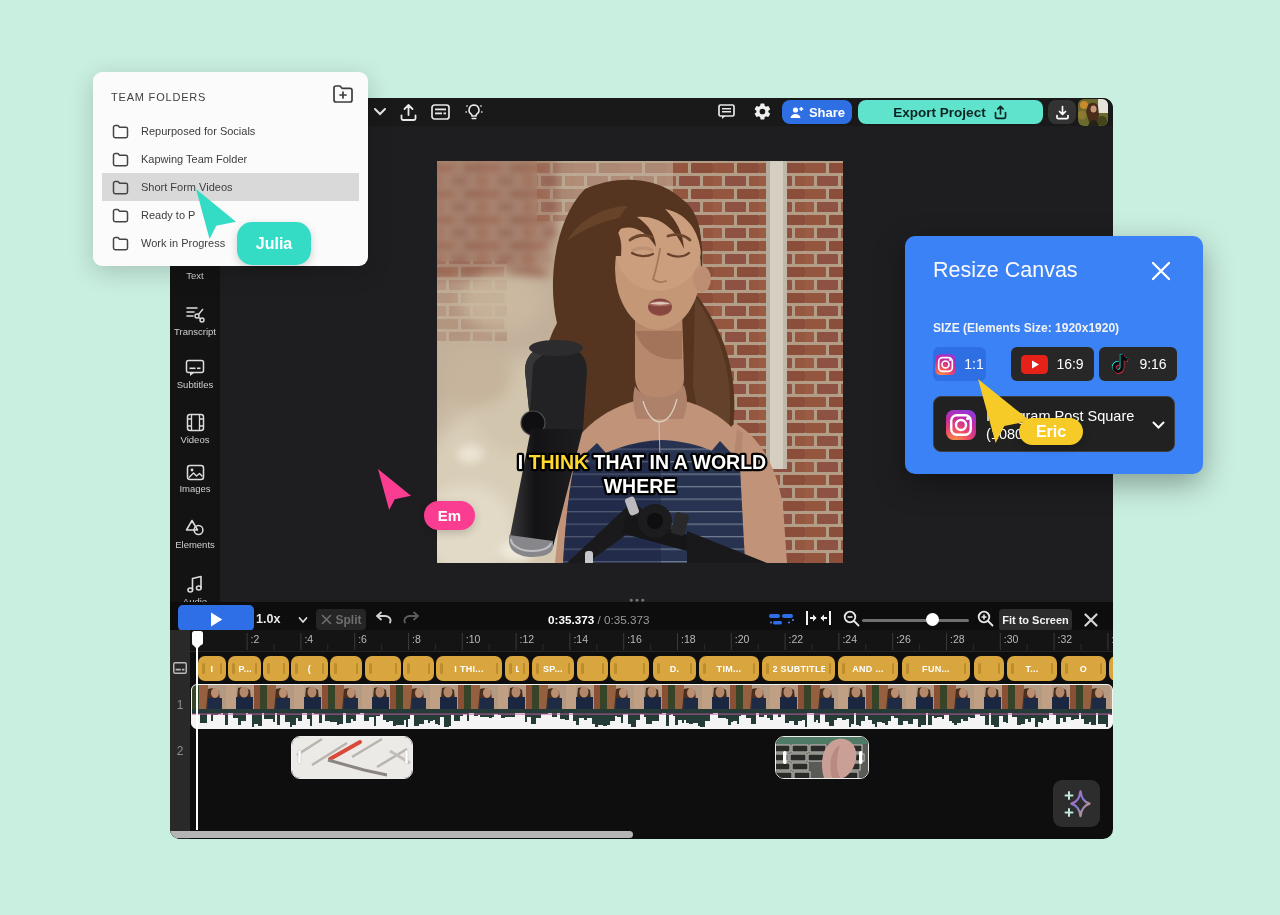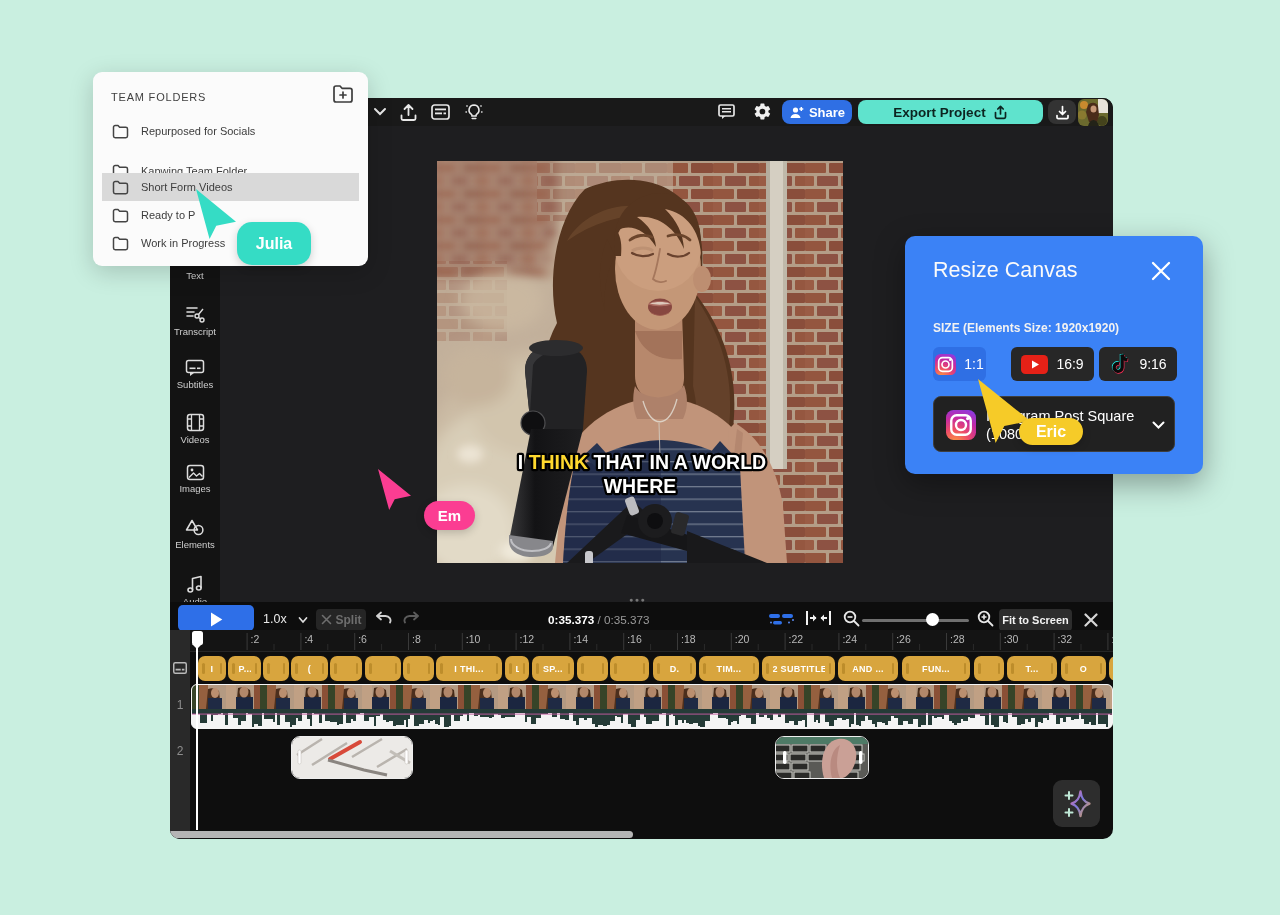--- a/index.html
+++ b/index.html
@@ -260,21 +260,21 @@
    <text x="205" y="308" fill="#fff">I <tspan fill="#ffd92e">THINK</tspan> THAT IN A WORLD</text>
    <text x="203" y="332" fill="#fff">WHERE</text>
  </g>
 </svg>
 
 <div id="ctrlbar">
  <div class="abs" style="left:8px;top:3px;width:76px;height:26px;background:#2e6fe8;border-radius:5px"></div>
  <svg class="abs" style="left:40px;top:10px" width="13" height="15" viewBox="0 0 13 15">
         <path d="M1 0.5L12.3 7.5L1 14.5Z" fill="#fff"></path>
       </svg>
- <div class="abs" style="left:93px;top:10px;color:#e8e8e8;font-size:12.5px;font-weight:400">1.0x</div>
+ <div class="abs" style="left:86px;top:10px;color:#e8e8e8;font-size:12.5px;font-weight:700">1.0x</div>
  <svg class="abs" style="left:128px;top:14px" width="10" height="8" viewBox="0 0 10 8">
         <path d="M1.5 2l3.5 4 3.5-4" stroke="#ddd" stroke-width="1.7" fill="none" stroke-linecap="round"></path>
       </svg>
  <div class="abs" style="left:146px;top:7px;width:50px;height:21px;background:#252525;border-radius:4px;color:#6e6e6e;font-size:12px;font-weight:700;display:flex;align-items:center;justify-content:center;gap:4px"><svg width="11" height="11" viewBox="0 0 11 11">
           <path d="M1.5 1.5l8 8M9.5 1.5l-8 8" stroke="#6e6e6e" stroke-width="1.6" stroke-linecap="round"></path>
         </svg>Split</div>
  <svg class="abs" style="left:205px;top:9px" width="17" height="14" viewBox="0 0 17 14">
         <path d="M6 1.5L2 5l4 3.5" stroke="#d2d2d2" stroke-width="1.8" fill="none" stroke-linecap="round" stroke-linejoin="round"></path>
         <path d="M2.5 5h8a5 4.5 0 014.5 6.5" stroke="#d2d2d2" stroke-width="1.8" fill="none" stroke-linecap="round"></path>
       </svg>
@@ -561,21 +561,21 @@
 
 <div id="teampanel">
  <div class="abs" style="left:18px;top:19px;font-size:11px;letter-spacing:.8px;color:#3f3f3f">TEAM FOLDERS</div>
  <svg class="abs" style="left:239px;top:12px" width="22" height="20" viewBox="0 0 22 20">
       <path d="M2 4 A2 2 0 014 2 H8l2 2.3h8a2 2 0 012 2V16a2 2 0 01-2 2H4a2 2 0 01-2-2Z" stroke="#3d3d3d" stroke-width="1.7" fill="none" stroke-linejoin="round"></path>
       <path d="M11 8v6M8 11h6" stroke="#3d3d3d" stroke-width="1.7" stroke-linecap="round"></path>
     </svg>
  <div class="folder-row" style="top:45px;"><svg width="17" height="15" viewBox="0 0 17 15">
         <path d="M1.5 3.2 A1.7 1.7 0 013.2 1.5 H6l1.6 1.8h6.2a1.7 1.7 0 011.7 1.7v7 a1.7 1.7 0 01-1.7 1.7H3.2a1.7 1.7 0 01-1.7-1.7Z" stroke="#444" stroke-width="1.5" fill="none" stroke-linejoin="round"></path>
       </svg>Repurposed for Socials</div>
-    <div class="folder-row" style="top:73px;margin-top:12px;"><svg width="17" height="15" viewBox="0 0 17 15">
+    <div class="folder-row" style="top:73px;"><svg width="17" height="15" viewBox="0 0 17 15">
         <path d="M1.5 3.2 A1.7 1.7 0 013.2 1.5 H6l1.6 1.8h6.2a1.7 1.7 0 011.7 1.7v7 a1.7 1.7 0 01-1.7 1.7H3.2a1.7 1.7 0 01-1.7-1.7Z" stroke="#444" stroke-width="1.5" fill="none" stroke-linejoin="round"></path>
       </svg>Kapwing Team Folder</div>
     <div class="folder-row" style="top:101px;background:#d9d9d9;"><svg width="17" height="15" viewBox="0 0 17 15">
         <path d="M1.5 3.2 A1.7 1.7 0 013.2 1.5 H6l1.6 1.8h6.2a1.7 1.7 0 011.7 1.7v7 a1.7 1.7 0 01-1.7 1.7H3.2a1.7 1.7 0 01-1.7-1.7Z" stroke="#444" stroke-width="1.5" fill="none" stroke-linejoin="round"></path>
       </svg>Short Form Videos</div>
     <div class="folder-row" style="top:129px;text-align:right;"><svg width="17" height="15" viewBox="0 0 17 15">
         <path d="M1.5 3.2 A1.7 1.7 0 013.2 1.5 H6l1.6 1.8h6.2a1.7 1.7 0 011.7 1.7v7 a1.7 1.7 0 01-1.7 1.7H3.2a1.7 1.7 0 01-1.7-1.7Z" stroke="#444" stroke-width="1.5" fill="none" stroke-linejoin="round"></path>
       </svg>Ready to P</div>
     <div class="folder-row" style="top:157px;"><svg width="17" height="15" viewBox="0 0 17 15">
         <path d="M1.5 3.2 A1.7 1.7 0 013.2 1.5 H6l1.6 1.8h6.2a1.7 1.7 0 011.7 1.7v7 a1.7 1.7 0 01-1.7 1.7H3.2a1.7 1.7 0 01-1.7-1.7Z" stroke="#444" stroke-width="1.5" fill="none" stroke-linejoin="round"></path>

